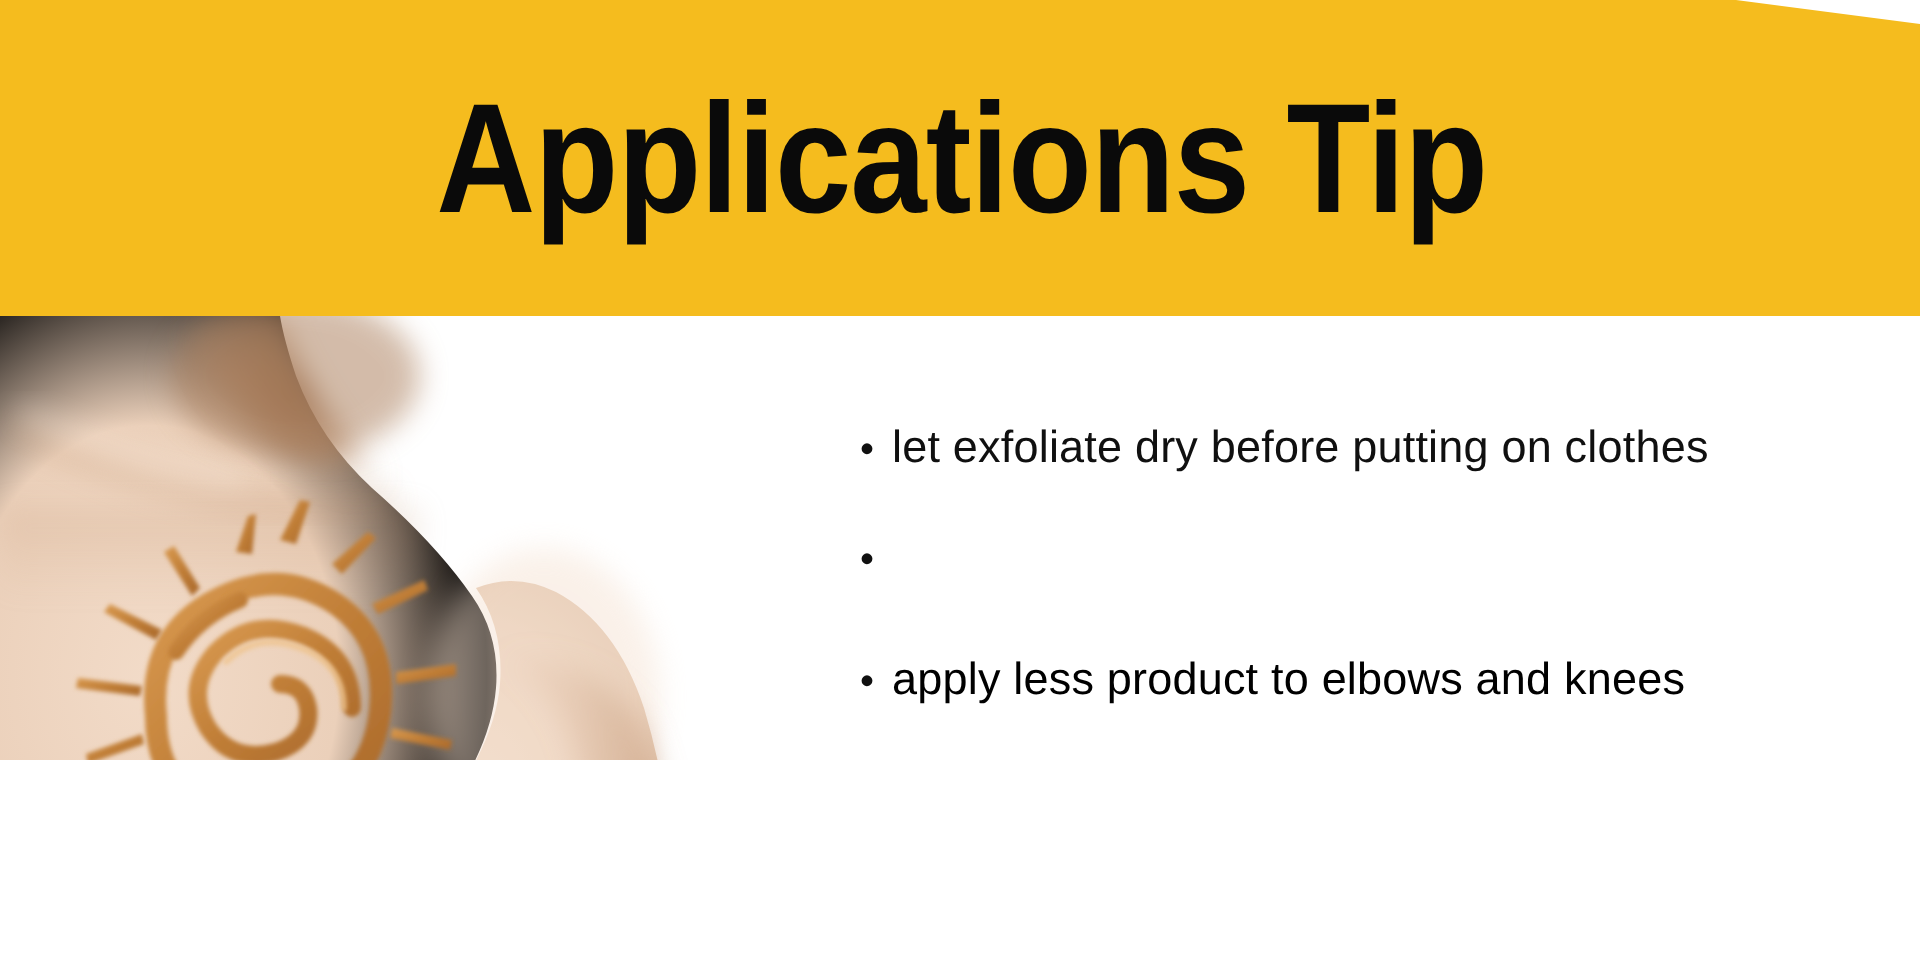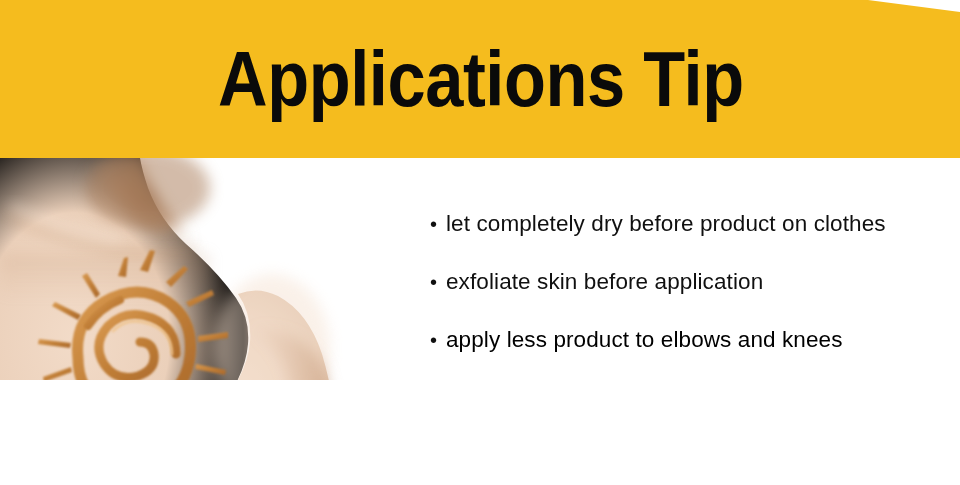--- a/index.html
+++ b/index.html
@@ -231,26 +231,25 @@
       </g>
 
       <rect x="0" y="0" width="400" height="327" fill="url(#fadeRight)"></rect>
     </svg>
   </div>
 
   <div id="bullets">
 
     <div class="bullet-row">
       <span class="bullet-dot" style="color: rgb(16, 16, 16);">•</span>
-      <span class="bullet-text" style="color: rgb(16, 16, 16);">let completely dry before product on clothes</span>
-    </div>
-
-    <div class="bullet-row">
-      <span class="bullet-dot" style="color: rgb(16, 16, 16);">•</span>
-      <span class="bullet-text" style="color: rgb(16, 16, 16);">exfoliate skin before application</span>
+      <span class="bullet-text" style="color: rgb(16, 16, 16);">let exfoliate dry before putting on clothes</span>
+    </div>
+
+    <div class="bullet-row">
+      <span class="bullet-dot" style="color: rgb(16, 16, 16);">•</span>
     </div>
 
     <div class="bullet-row">
       <span class="bullet-dot" style="color: rgb(16, 16, 16);">•</span>
       <span class="bullet-text" style="color: #000000;">apply less product to elbows and knees</span>
     </div>
 
     <div class="bullet-row">
       <span class="bullet-dot" style="color: rgb(16, 16, 16);">•</span>
     </div>

